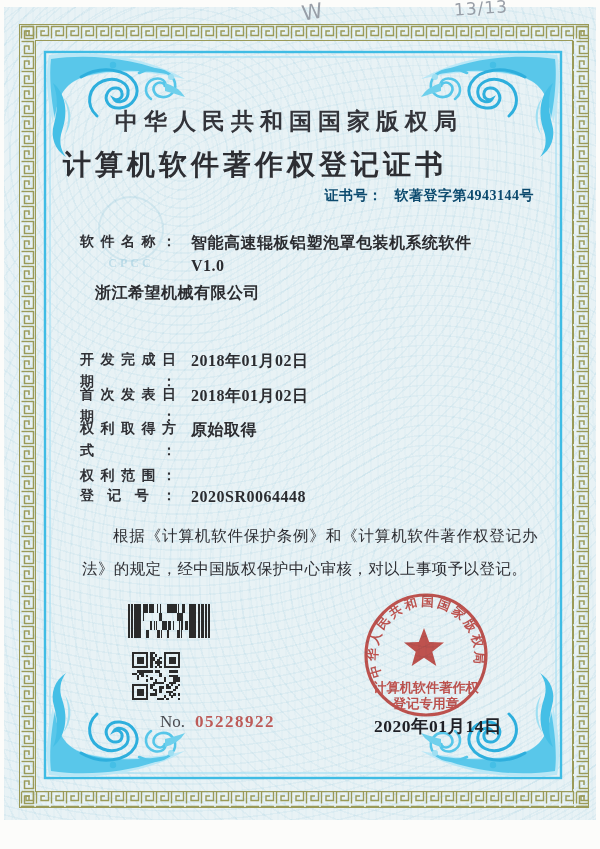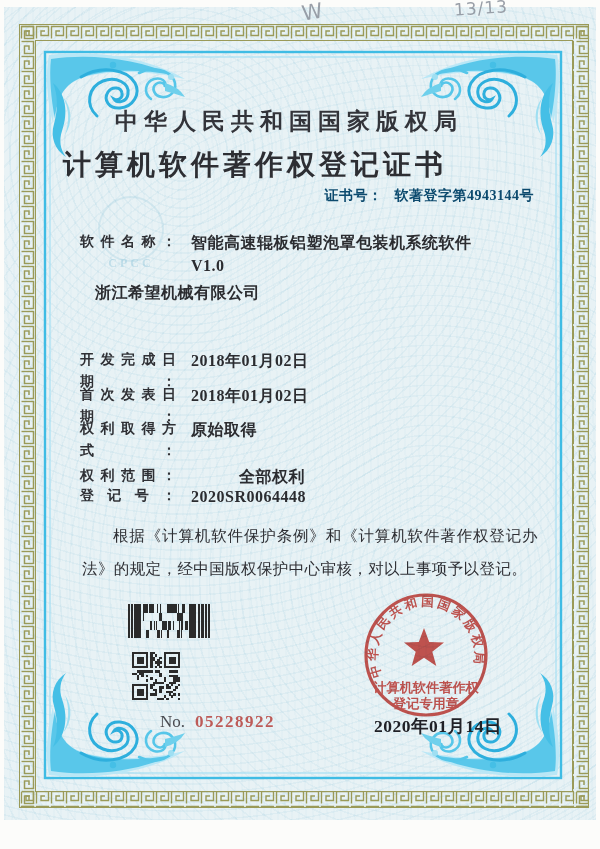--- a/index.html
+++ b/index.html
@@ -137,21 +137,20 @@
   <div class="field f3">
     <span class="lbl">首次发表日期：</span>
     <span class="val">2018年01月02日</span>
   </div>
   <div class="field f4">
     <span class="lbl">权利取得方式：</span>
     <span class="val">原始取得</span>
   </div>
   <div class="field f5">
     <span class="lbl">权利范围：</span>
-    <span class="val">全部权利</span>
   </div>
   <div class="field f6">
     <span class="lbl">登记号：</span>
     <span class="val">2020SR0064448</span>
   </div>
 
   <p class="body-text">根据《计算机软件保护条例》和《计算机软件著作权登记办法》的规定，经中国版权保护中心审核，对以上事项予以登记。</p>
 
   <svg class="codes" width="600" height="849" viewBox="0 0 600 849" shape-rendering="crispEdges">
     <g id="barcode" transform="translate(128,604)">

